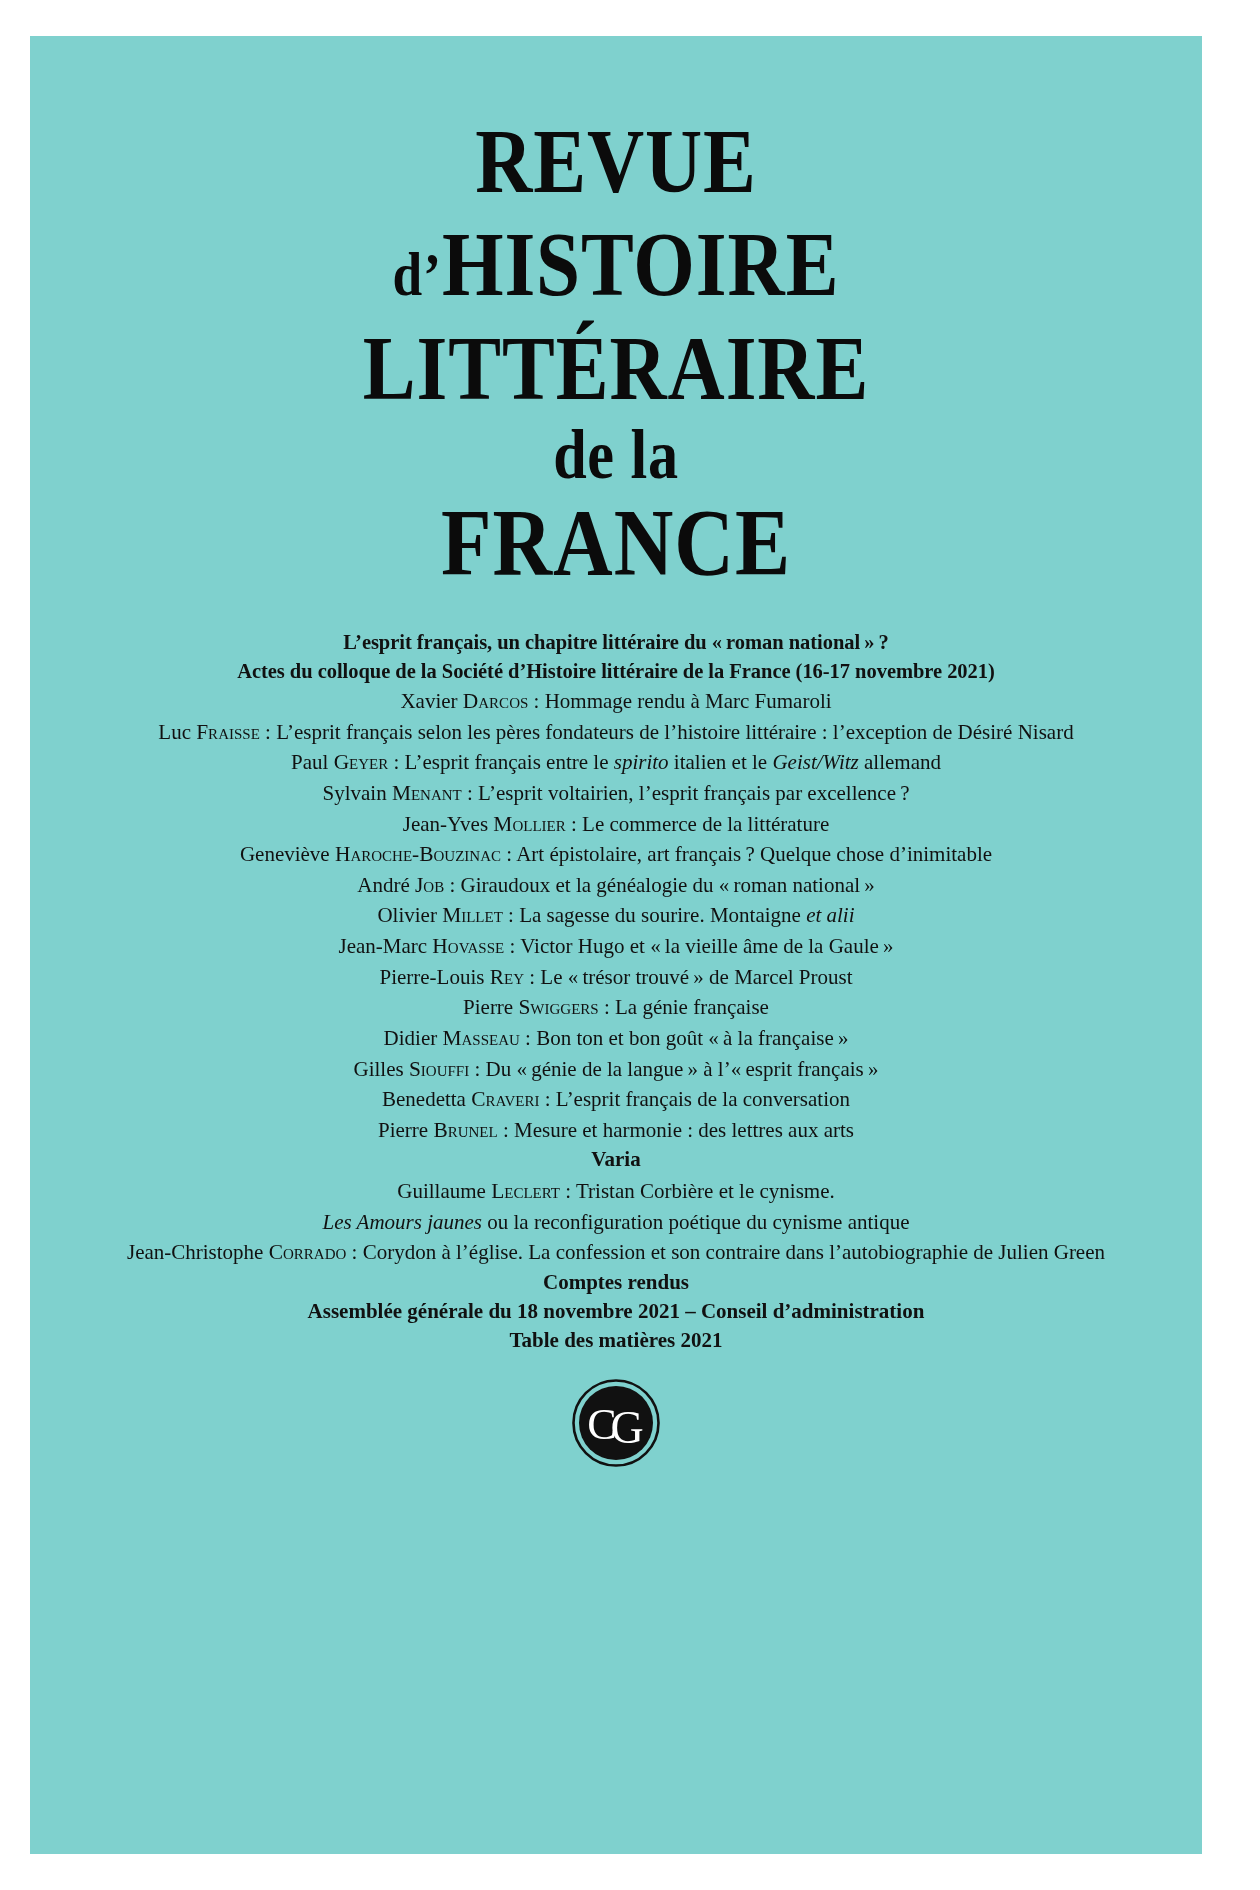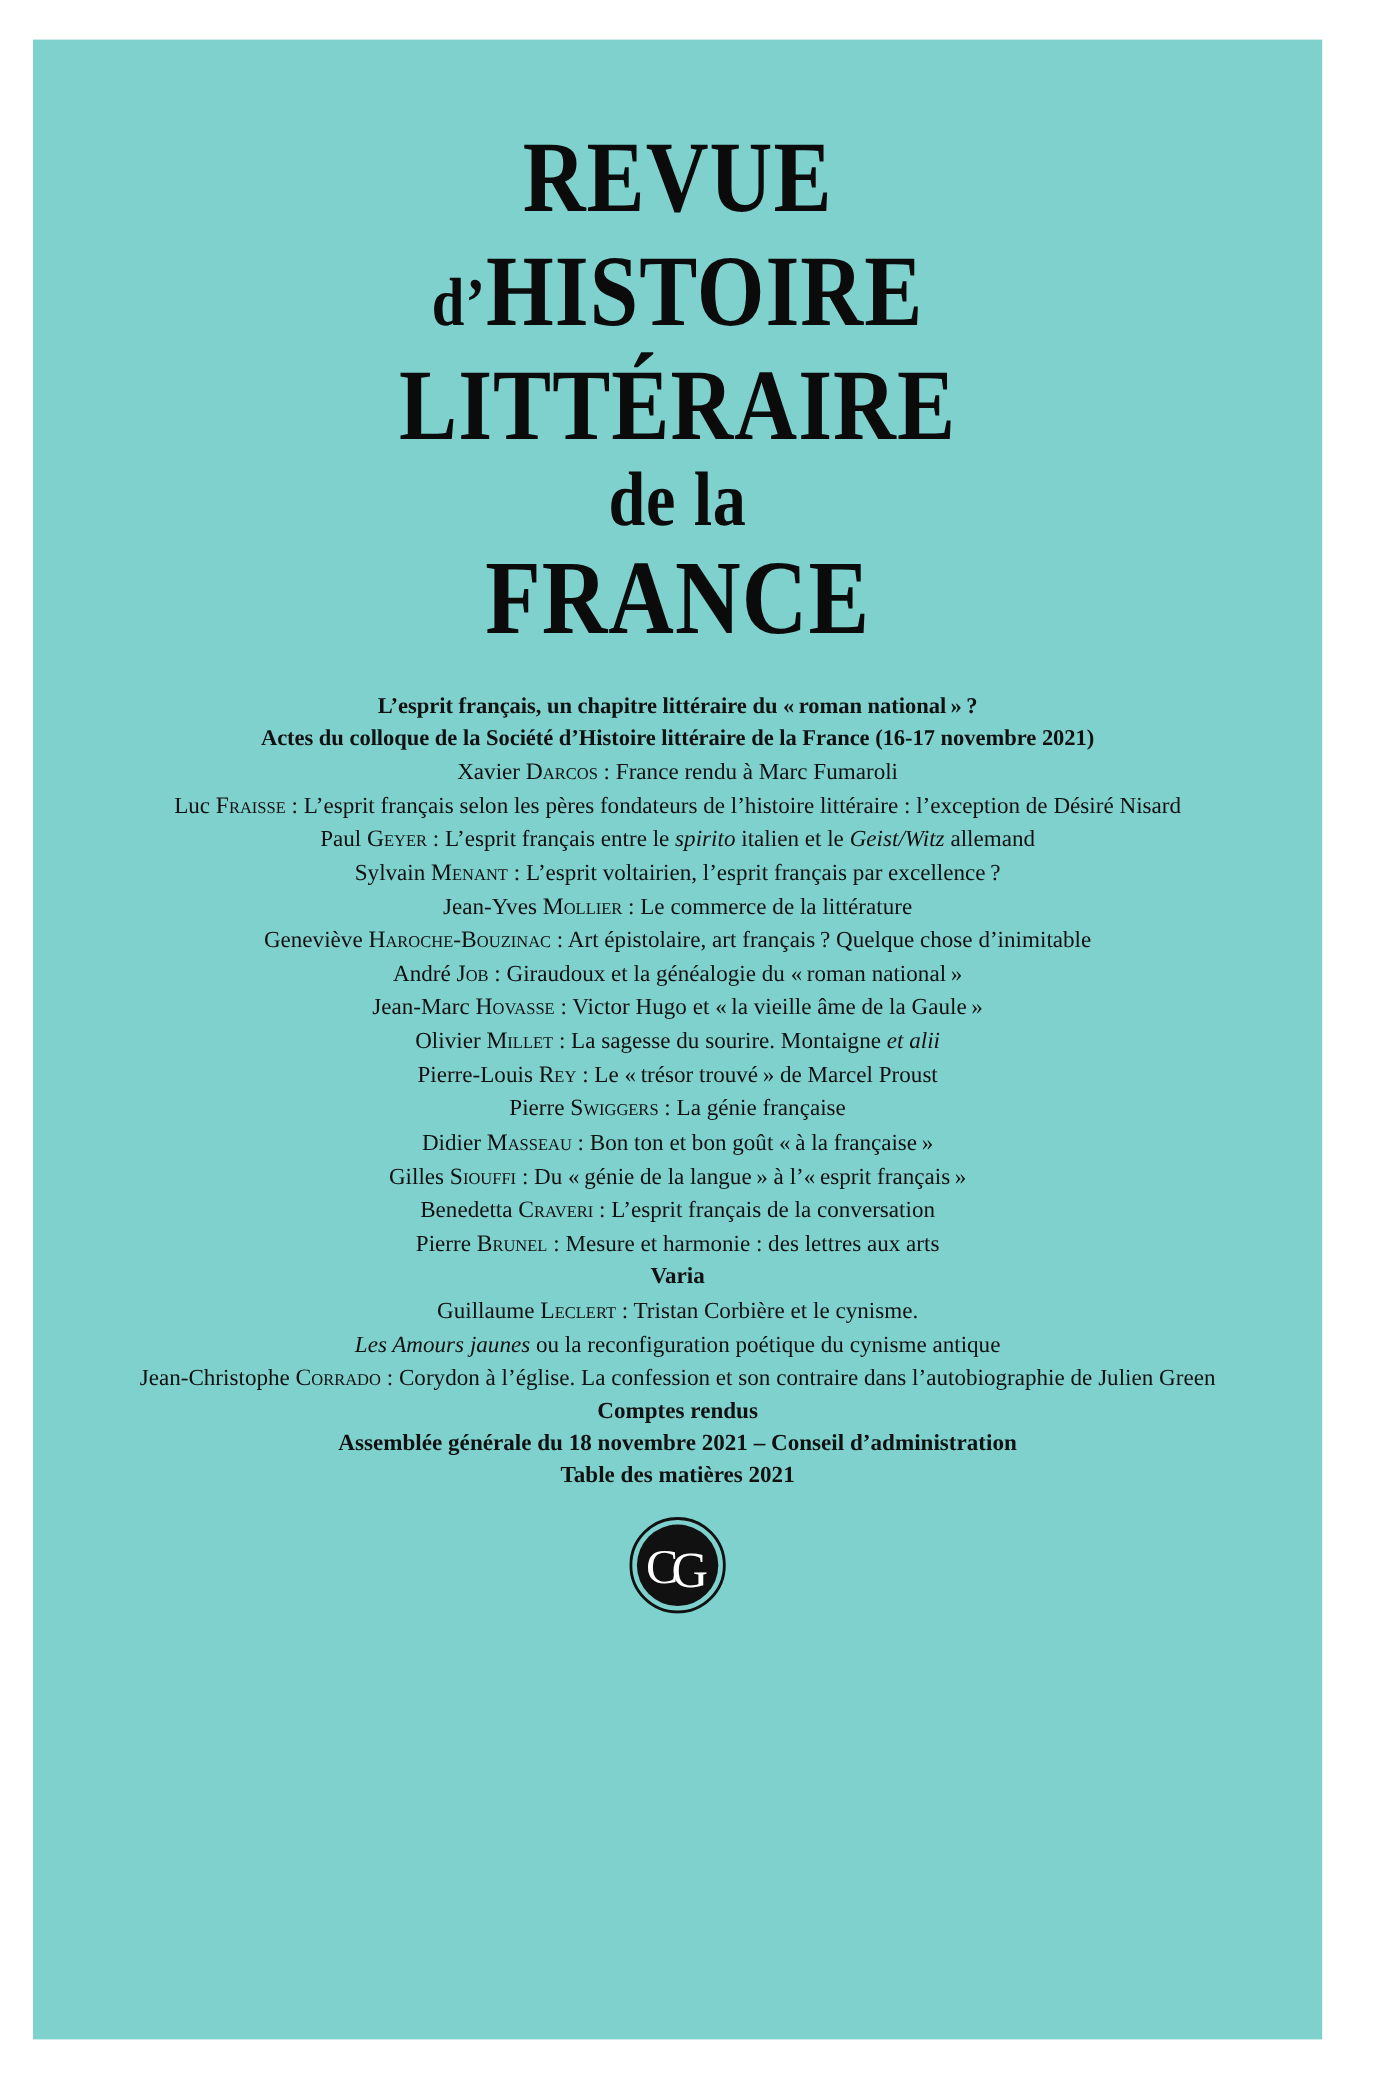--- a/index.html
+++ b/index.html
@@ -144,45 +144,45 @@
     <span class="mast-line mast-france">FRANCE</span>
   </div>
 
   <div class="contents">
 
     <div class="toc-head">L’esprit français, un chapitre littéraire du « roman national » ?</div>
     <div class="toc-head">Actes du colloque de la Société d’Histoire littéraire de la France (16-17 novembre 2021)</div>
 
     <div>
       <div class="toc-entry">
-        <span>Xavier </span><span class="sc">Darcos</span><span> : France rendu à Marc Fumaroli</span>
+        <span>Xavier </span><span class="sc">Darcos</span><span> : Hommage rendu à Marc Fumaroli</span>
       </div>
       <div class="toc-entry">
         <span>Luc </span><span class="sc">Fraisse</span><span> : L’esprit français selon les pères fondateurs de l’histoire littéraire : l’exception de Désiré Nisard</span>
       </div>
       <div class="toc-entry">
         <span>Paul </span><span class="sc">Geyer</span><span> : L’esprit français entre le </span><span class="it">spirito</span><span> italien et le </span><span class="it">Geist/Witz</span><span> allemand</span>
       </div>
       <div class="toc-entry">
         <span>Sylvain </span><span class="sc">Menant</span><span> : L’esprit voltairien, l’esprit français par excellence ?</span>
       </div>
       <div class="toc-entry">
         <span>Jean-Yves </span><span class="sc">Mollier</span><span> : Le commerce de la littérature</span>
       </div>
       <div class="toc-entry">
         <span>Geneviève </span><span class="sc">Haroche-Bouzinac</span><span> : Art épistolaire, art français ? Quelque chose d’inimitable</span>
       </div>
       <div class="toc-entry">
         <span>André </span><span class="sc">Job</span><span> : Giraudoux et la généalogie du « roman national »</span>
       </div>
       <div class="toc-entry">
+        <span>Olivier </span><span class="sc">Millet</span><span> : La sagesse du sourire. Montaigne </span><span class="it">et alii</span><span></span>
+      </div>
+      <div class="toc-entry">
         <span>Jean-Marc </span><span class="sc">Hovasse</span><span> : Victor Hugo et « la vieille âme de la Gaule »</span>
-      </div>
-      <div class="toc-entry">
-        <span>Olivier </span><span class="sc">Millet</span><span> : La sagesse du sourire. Montaigne </span><span class="it">et alii</span><span></span>
       </div>
       <div class="toc-entry">
         <span>Pierre-Louis </span><span class="sc">Rey</span><span> : Le « trésor trouvé » de Marcel Proust</span>
       </div>
       <div class="toc-entry">
         <span>Pierre </span><span class="sc">Swiggers</span><span> : La génie française</span>
       </div>
       <div class="toc-entry">
         <span>Didier </span><span class="sc">Masseau</span><span> : Bon ton et bon goût « à la française »</span>
       </div>

